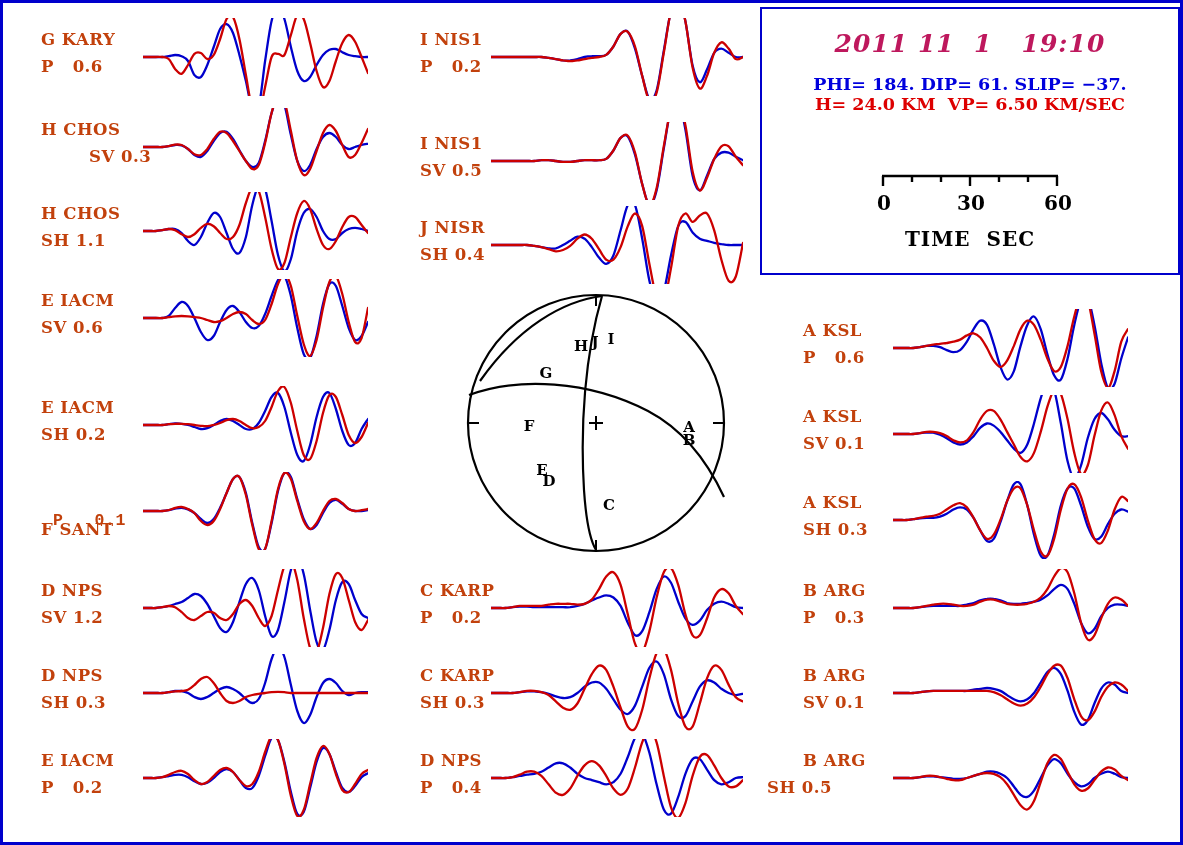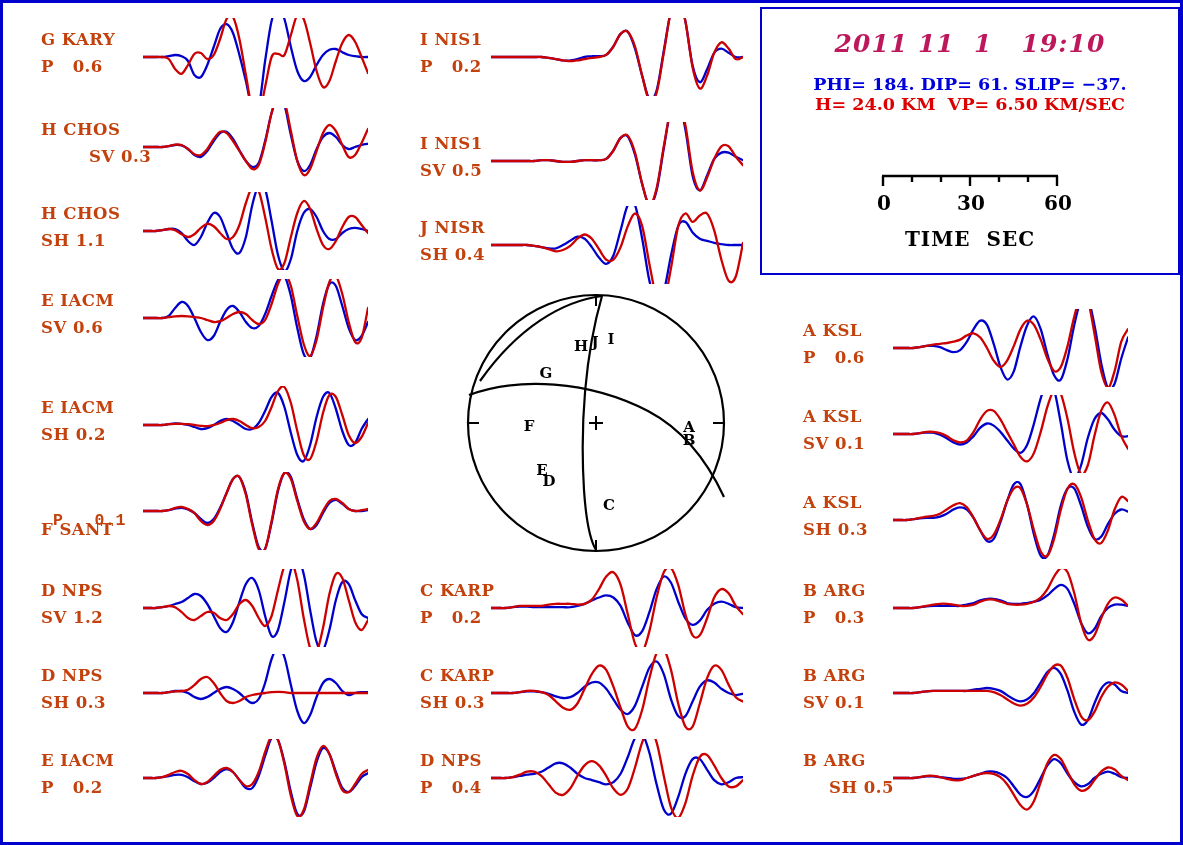--- a/index.html
+++ b/index.html
@@ -344,21 +344,21 @@
       <div class="wf-row" style="left: 0px; top: 663px;">
         <div class="wf-label line1" style="left: 800px;">B ARG</div>
         <div class="wf-label line2" style="left: 800px;">SV 0.1</div>
         <svg class="wf-plot" width="235" height="78" viewBox="0 0 235 78" style="left: 890px; top: -12px;">
           <path d="M 0.0 39.0 C 1.1 39.0,4.5 39.0,6.7 39.0 C 9.0 39.0,11.2 39.0,13.4 39.0 C 15.7 39.0,17.9 39.1,20.1 39.0 C 22.4 38.9,24.6 38.4,26.9 38.2 C 29.1 37.9,31.3 37.5,33.6 37.3 C 35.8 37.1,38.0 37.0,40.3 36.9 C 42.5 36.8,44.8 36.9,47.0 36.9 C 49.2 36.9,51.5 36.9,53.7 36.9 C 56.0 36.9,58.2 36.9,60.4 36.9 C 62.7 36.9,64.9 36.9,67.1 36.9 C 69.4 36.9,71.6 37.1,73.9 36.9 C 76.1 36.7,78.3 36.0,80.6 35.6 C 82.8 35.3,85.0 35.1,87.3 34.8 C 89.5 34.5,91.8 34.0,94.0 34.0 C 96.2 34.0,98.5 34.3,100.7 34.8 C 103.0 35.3,105.2 35.8,107.4 36.9 C 109.7 38.0,111.9 39.7,114.1 41.1 C 116.4 42.5,118.6 44.3,120.9 45.3 C 123.1 46.3,125.3 47.4,127.6 47.4 C 129.8 47.4,132.0 46.7,134.3 45.3 C 136.5 43.9,138.8 41.8,141.0 39.0 C 143.2 36.2,145.5 32.0,147.7 28.5 C 150.0 25.0,152.2 20.4,154.4 18.0 C 156.7 15.6,158.9 13.5,161.1 13.8 C 163.4 14.2,165.6 16.3,167.9 20.1 C 170.1 23.9,172.3 30.6,174.6 36.9 C 176.8 43.2,179.0 52.3,181.3 57.9 C 183.5 63.5,185.8 69.1,188.0 70.5 C 190.2 71.9,192.5 69.8,194.7 66.3 C 197.0 62.8,199.2 54.8,201.4 49.5 C 203.7 44.3,205.9 38.3,208.1 34.8 C 210.4 31.3,212.6 29.2,214.9 28.5 C 217.1 27.8,219.3 29.2,221.6 30.6 C 223.8 32.0,226.0 35.5,228.3 36.9 C 230.5 38.3,233.9 38.6,235.0 39.0" fill="none" stroke="#0000cc" stroke-width="2.3" stroke-linecap="round"></path>
           <path d="M 0.0 39.0 C 1.1 39.0,4.5 39.0,6.7 39.0 C 9.0 39.0,11.2 39.0,13.4 39.0 C 15.7 39.0,17.9 39.1,20.1 39.0 C 22.4 38.9,24.6 38.4,26.9 38.2 C 29.1 37.9,31.3 37.5,33.6 37.3 C 35.8 37.1,38.0 37.0,40.3 36.9 C 42.5 36.8,44.8 36.9,47.0 36.9 C 49.2 36.9,51.5 36.9,53.7 36.9 C 56.0 36.9,58.2 36.9,60.4 36.9 C 62.7 36.9,64.9 36.9,67.1 36.9 C 69.4 36.9,71.6 36.9,73.9 36.9 C 76.1 36.9,78.3 36.9,80.6 36.9 C 82.8 36.9,85.0 36.9,87.3 36.9 C 89.5 36.9,91.8 36.7,94.0 36.9 C 96.2 37.1,98.5 37.5,100.7 38.2 C 103.0 38.9,105.2 39.9,107.4 41.1 C 109.7 42.3,111.9 43.9,114.1 45.3 C 116.4 46.7,118.6 48.5,120.9 49.5 C 123.1 50.5,125.3 51.6,127.6 51.6 C 129.8 51.6,132.0 50.9,134.3 49.5 C 136.5 48.1,138.8 46.0,141.0 43.2 C 143.2 40.4,145.5 36.6,147.7 32.7 C 150.0 28.9,152.2 23.6,154.4 20.1 C 156.7 16.6,158.9 13.1,161.1 11.7 C 163.4 10.3,165.6 9.6,167.9 11.7 C 170.1 13.8,172.3 18.7,174.6 24.3 C 176.8 29.9,179.0 39.0,181.3 45.3 C 183.5 51.6,185.8 58.6,188.0 62.1 C 190.2 65.6,192.5 67.0,194.7 66.3 C 197.0 65.6,199.2 61.8,201.4 57.9 C 203.7 54.1,205.9 47.4,208.1 43.2 C 210.4 39.0,212.6 35.2,214.9 32.7 C 217.1 30.3,219.3 28.9,221.6 28.5 C 223.8 28.1,226.0 29.2,228.3 30.6 C 230.5 32.0,233.9 35.9,235.0 36.9" fill="none" stroke="#cc0000" stroke-width="2.3" stroke-linecap="round"></path>
         </svg>
       </div>
       <div class="wf-row" style="left: 0px; top: 748px;">
         <div class="wf-label line1" style="left: 800px;">B ARG</div>
-        <div class="wf-label line2" style="left: 826px;">SH 0.5</div>
+        <div class="wf-label line2" style="left: 764px;">SH 0.5</div>
         <svg class="wf-plot" width="235" height="78" viewBox="0 0 235 78" style="left: 890px; top: -12px;">
           <path d="M 0.0 39.0 C 1.1 39.0,4.5 39.0,6.7 39.0 C 9.0 39.0,11.2 39.0,13.4 39.0 C 15.7 39.0,17.9 39.1,20.1 39.0 C 22.4 38.9,24.6 38.4,26.9 38.2 C 29.1 37.9,31.3 37.5,33.6 37.3 C 35.8 37.2,38.0 37.2,40.3 37.3 C 42.5 37.5,44.8 37.9,47.0 38.2 C 49.2 38.4,51.5 38.7,53.7 39.0 C 56.0 39.3,58.2 39.7,60.4 39.8 C 62.7 40.0,64.9 40.0,67.1 39.8 C 69.4 39.7,71.6 39.5,73.9 39.0 C 76.1 38.5,78.3 37.6,80.6 36.9 C 82.8 36.2,85.0 35.5,87.3 34.8 C 89.5 34.1,91.8 33.1,94.0 32.7 C 96.2 32.4,98.5 32.4,100.7 32.7 C 103.0 33.1,105.2 33.8,107.4 34.8 C 109.7 35.8,111.9 36.9,114.1 39.0 C 116.4 41.1,118.6 44.6,120.9 47.4 C 123.1 50.2,125.3 54.0,127.6 55.8 C 129.8 57.5,132.0 58.6,134.3 57.9 C 136.5 57.2,138.8 54.8,141.0 51.6 C 143.2 48.5,145.5 43.2,147.7 39.0 C 150.0 34.8,152.2 29.5,154.4 26.4 C 156.7 23.3,158.9 20.4,161.1 20.1 C 163.4 19.8,165.6 21.9,167.9 24.3 C 170.1 26.8,172.3 31.6,174.6 34.8 C 176.8 37.9,179.0 41.1,181.3 43.2 C 183.5 45.3,185.8 47.0,188.0 47.4 C 190.2 47.8,192.5 46.7,194.7 45.3 C 197.0 43.9,199.2 40.8,201.4 39.0 C 203.7 37.3,205.9 35.8,208.1 34.8 C 210.4 33.8,212.6 32.7,214.9 32.7 C 217.1 32.7,219.3 33.9,221.6 34.8 C 223.8 35.7,226.0 37.5,228.3 38.2 C 230.5 38.9,233.9 38.9,235.0 39.0" fill="none" stroke="#0000cc" stroke-width="2.3" stroke-linecap="round"></path>
           <path d="M 0.0 39.0 C 1.1 39.0,4.5 39.0,6.7 39.0 C 9.0 39.0,11.2 39.0,13.4 39.0 C 15.7 39.0,17.9 39.1,20.1 39.0 C 22.4 38.9,24.6 38.5,26.9 38.2 C 29.1 37.8,31.3 37.1,33.6 36.9 C 35.8 36.7,38.0 36.7,40.3 36.9 C 42.5 37.1,44.8 37.7,47.0 38.2 C 49.2 38.6,51.5 39.4,53.7 39.8 C 56.0 40.3,58.2 40.9,60.4 41.1 C 62.7 41.3,64.9 41.5,67.1 41.1 C 69.4 40.8,71.6 39.7,73.9 39.0 C 76.1 38.3,78.3 37.6,80.6 36.9 C 82.8 36.2,85.0 35.3,87.3 34.8 C 89.5 34.3,91.8 34.0,94.0 34.0 C 96.2 34.0,98.5 34.1,100.7 34.8 C 103.0 35.5,105.2 36.4,107.4 38.2 C 109.7 39.9,111.9 42.4,114.1 45.3 C 116.4 48.2,118.6 52.3,120.9 55.8 C 123.1 59.3,125.3 63.8,127.6 66.3 C 129.8 68.8,132.0 71.2,134.3 70.5 C 136.5 69.8,138.8 66.7,141.0 62.1 C 143.2 57.6,145.5 49.5,147.7 43.2 C 150.0 36.9,152.2 28.9,154.4 24.3 C 156.7 19.8,158.9 16.6,161.1 15.9 C 163.4 15.2,165.6 17.3,167.9 20.1 C 170.1 22.9,172.3 28.5,174.6 32.7 C 176.8 36.9,179.0 42.1,181.3 45.3 C 183.5 48.4,185.8 50.9,188.0 51.6 C 190.2 52.3,192.5 51.3,194.7 49.5 C 197.0 47.8,199.2 43.9,201.4 41.1 C 203.7 38.3,205.9 34.8,208.1 32.7 C 210.4 30.6,212.6 28.9,214.9 28.5 C 217.1 28.1,219.3 29.2,221.6 30.6 C 223.8 32.0,226.0 35.1,228.3 36.9 C 230.5 38.6,233.9 40.4,235.0 41.1" fill="none" stroke="#cc0000" stroke-width="2.3" stroke-linecap="round"></path>
         </svg>
       </div>
     </div>
 
 </div>
 
 </body></html>

